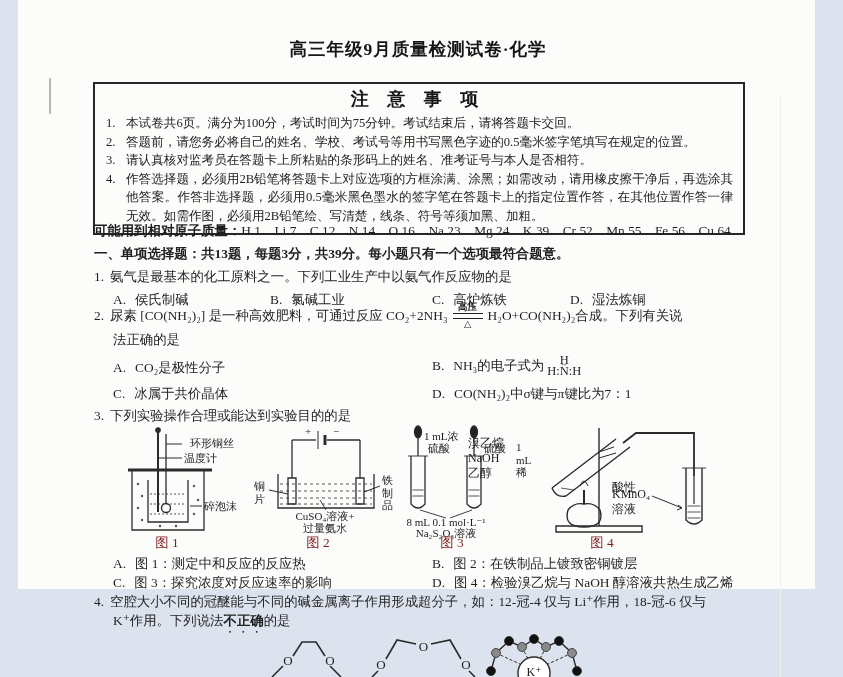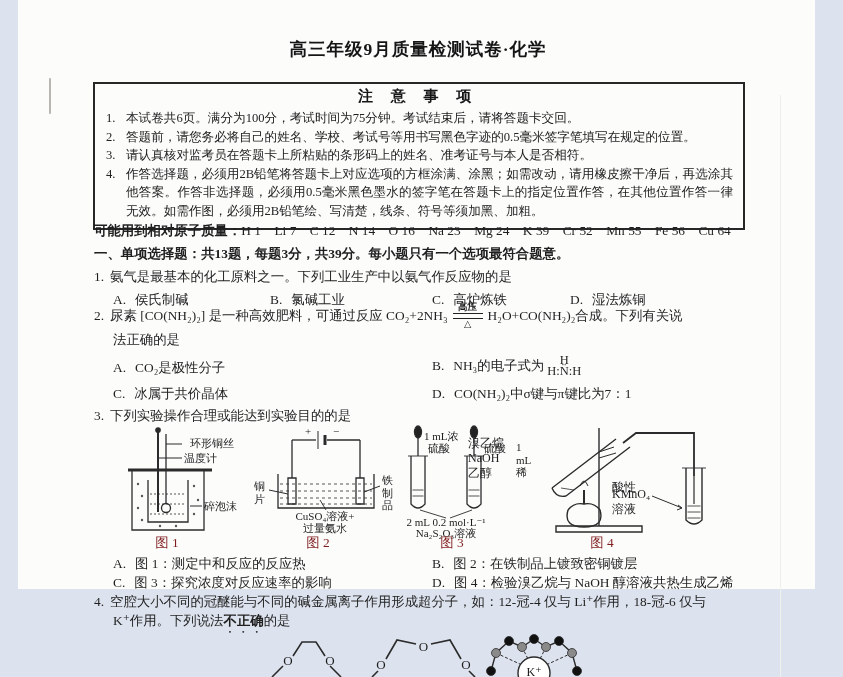--- a/index.html
+++ b/index.html
@@ -18,21 +18,21 @@
 
   .doc-title{
     position:absolute;left:60px;top:37px;width:680px;text-align:center;
     font-size:17.5px;font-weight:bold;letter-spacing:1px;color:#151515;
   }
 
   .notice{
     position:absolute;left:75px;top:82px;width:652px;box-sizing:border-box;
     border:2px solid #272727;padding:2px 10px 7px 8px;background:transparent;
   }
-  .notice-heading{text-align:center;font-weight:bold;font-size:15px;letter-spacing:7px;margin:1px 0 3px;color:#161616;}
+  .notice-heading{text-align:center;font-weight:bold;font-size:18px;letter-spacing:7px;margin:1px 0 3px;color:#161616;}
   .notice-item{position:relative;padding-left:23px;font-size:12.6px;line-height:18.6px;text-align:justify;color:#222;}
   .notice-num{position:absolute;left:3px;top:0;}
 
   .content{position:absolute;left:76px;top:0;width:664px;height:677px;}
   .row{position:absolute;left:0;font-size:13.4px;line-height:18px;white-space:nowrap;color:#1f1f1f;}
   .bold{font-weight:bold;}
   .qnum{display:inline-block;margin-right:6px;}
   .opt-label{display:inline-block;margin-right:9px;}
   .abs{position:absolute;}
 
@@ -217,21 +217,21 @@
             <line x1="74" y1="32" x2="94" y2="32" stroke-width="0.9"></line>
             <line x1="78.5" y1="66" x2="89.5" y2="66" stroke-width="0.8"></line>
             <line x1="78.5" y1="72" x2="89.5" y2="72" stroke-width="0.8"></line>
             <path d="M30,86 L56,94 M82,86 L60,94" stroke-width="0.9"></path>
           </g>
         </svg>
         <div class="fig-label" style="left:34px;top:6px;">1 mL浓</div>
         <div class="fig-label" style="left:38px;top:18px;">硫酸</div>
         <div class="fig-label" style="left:90px;top:17px;margin-left:36px;">1 mL稀</div>
         <div class="fig-label" style="left:94px;top:18px;">硫酸</div>
-        <div class="fig-label ctr" style="left:-14px;top:92px;width:140px;">2 mL 0.2 mol·L⁻¹</div>
+        <div class="fig-label ctr" style="left:-14px;top:92px;width:140px;">8 mL 0.1 mol·L⁻¹</div>
         <div class="fig-label ctr" style="left:-14px;top:103px;width:140px;font-family:Liberation Serif, serif;">Na₂S₂O₃溶液</div>
         <div class="fig-caption" style="left:0;width:124px;">图 3</div>
       </div>
 
       <div class="fig" style="left:370px;width:294px;">
         <svg width="294" height="112" viewBox="0 0 294 112">
           <g stroke="#2b2b2b" stroke-width="1.4" fill="none">
             <line x1="135" y1="4" x2="135" y2="102"></line>
             <rect x="92" y="102" width="86" height="6"></rect>
             <line x1="135" y1="28" x2="150" y2="23" stroke-width="1"></line>

